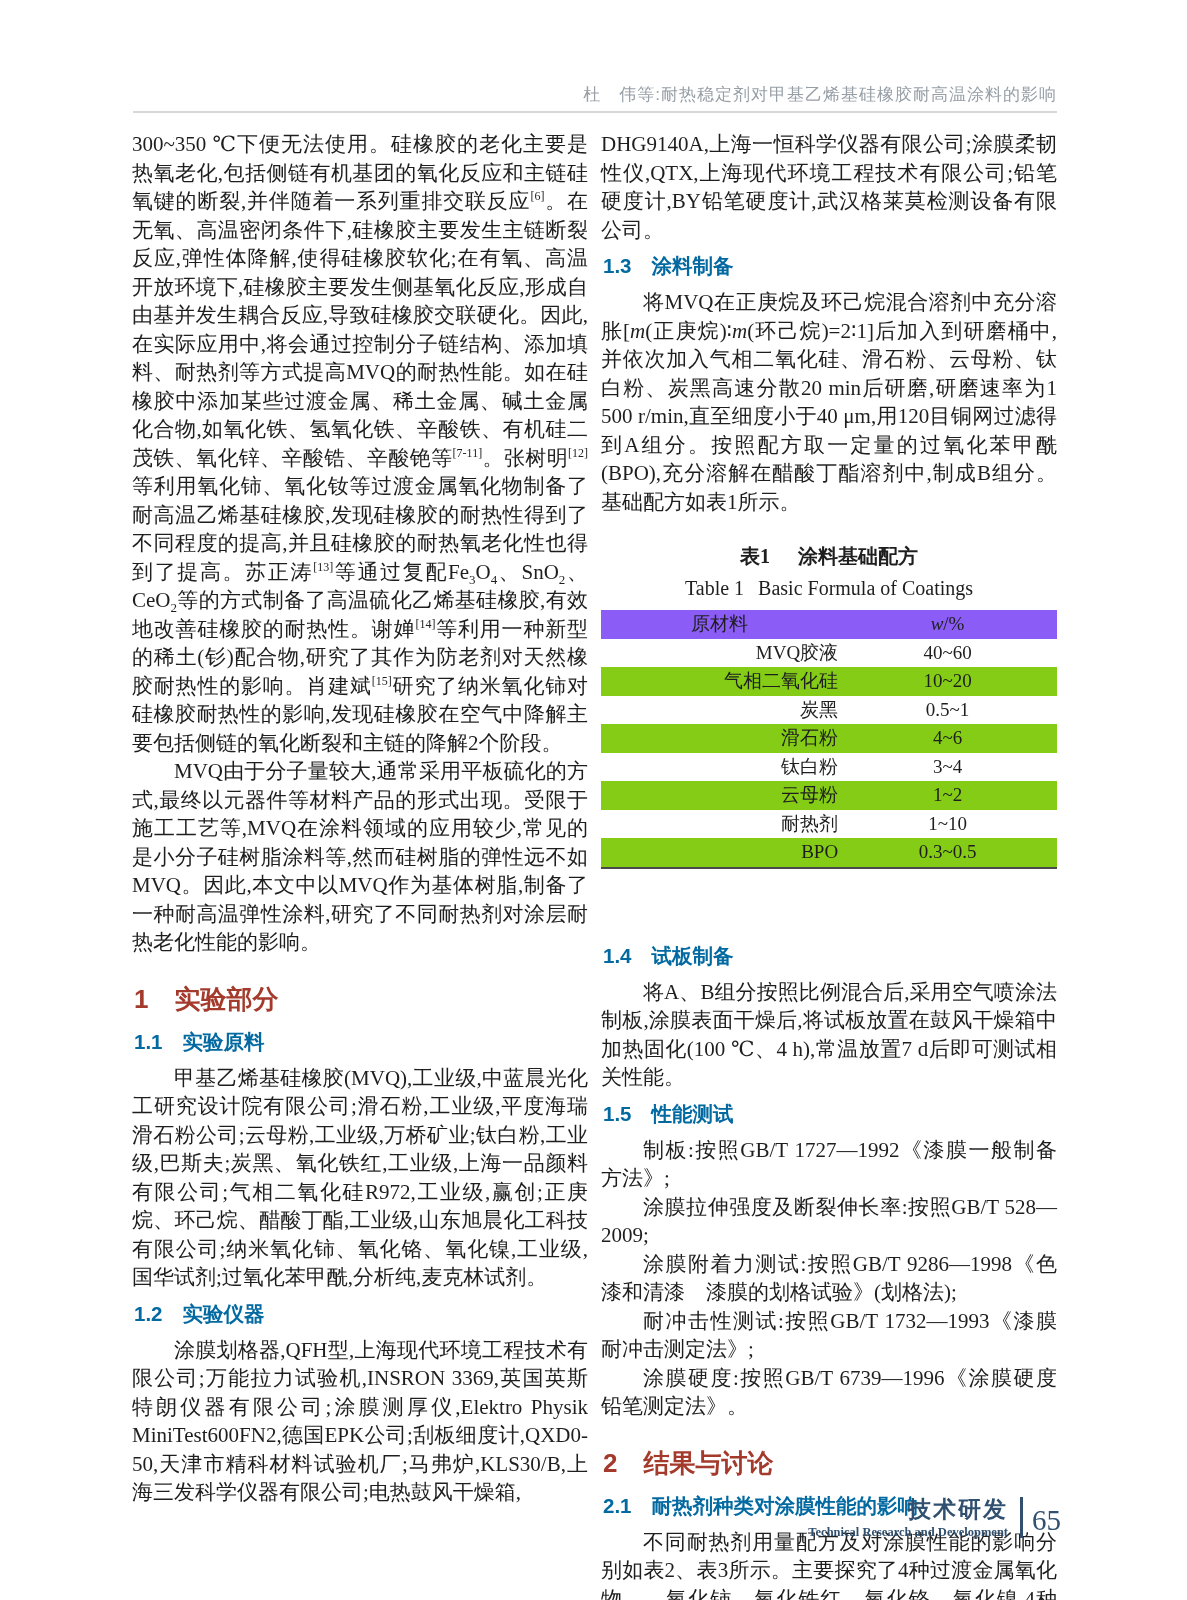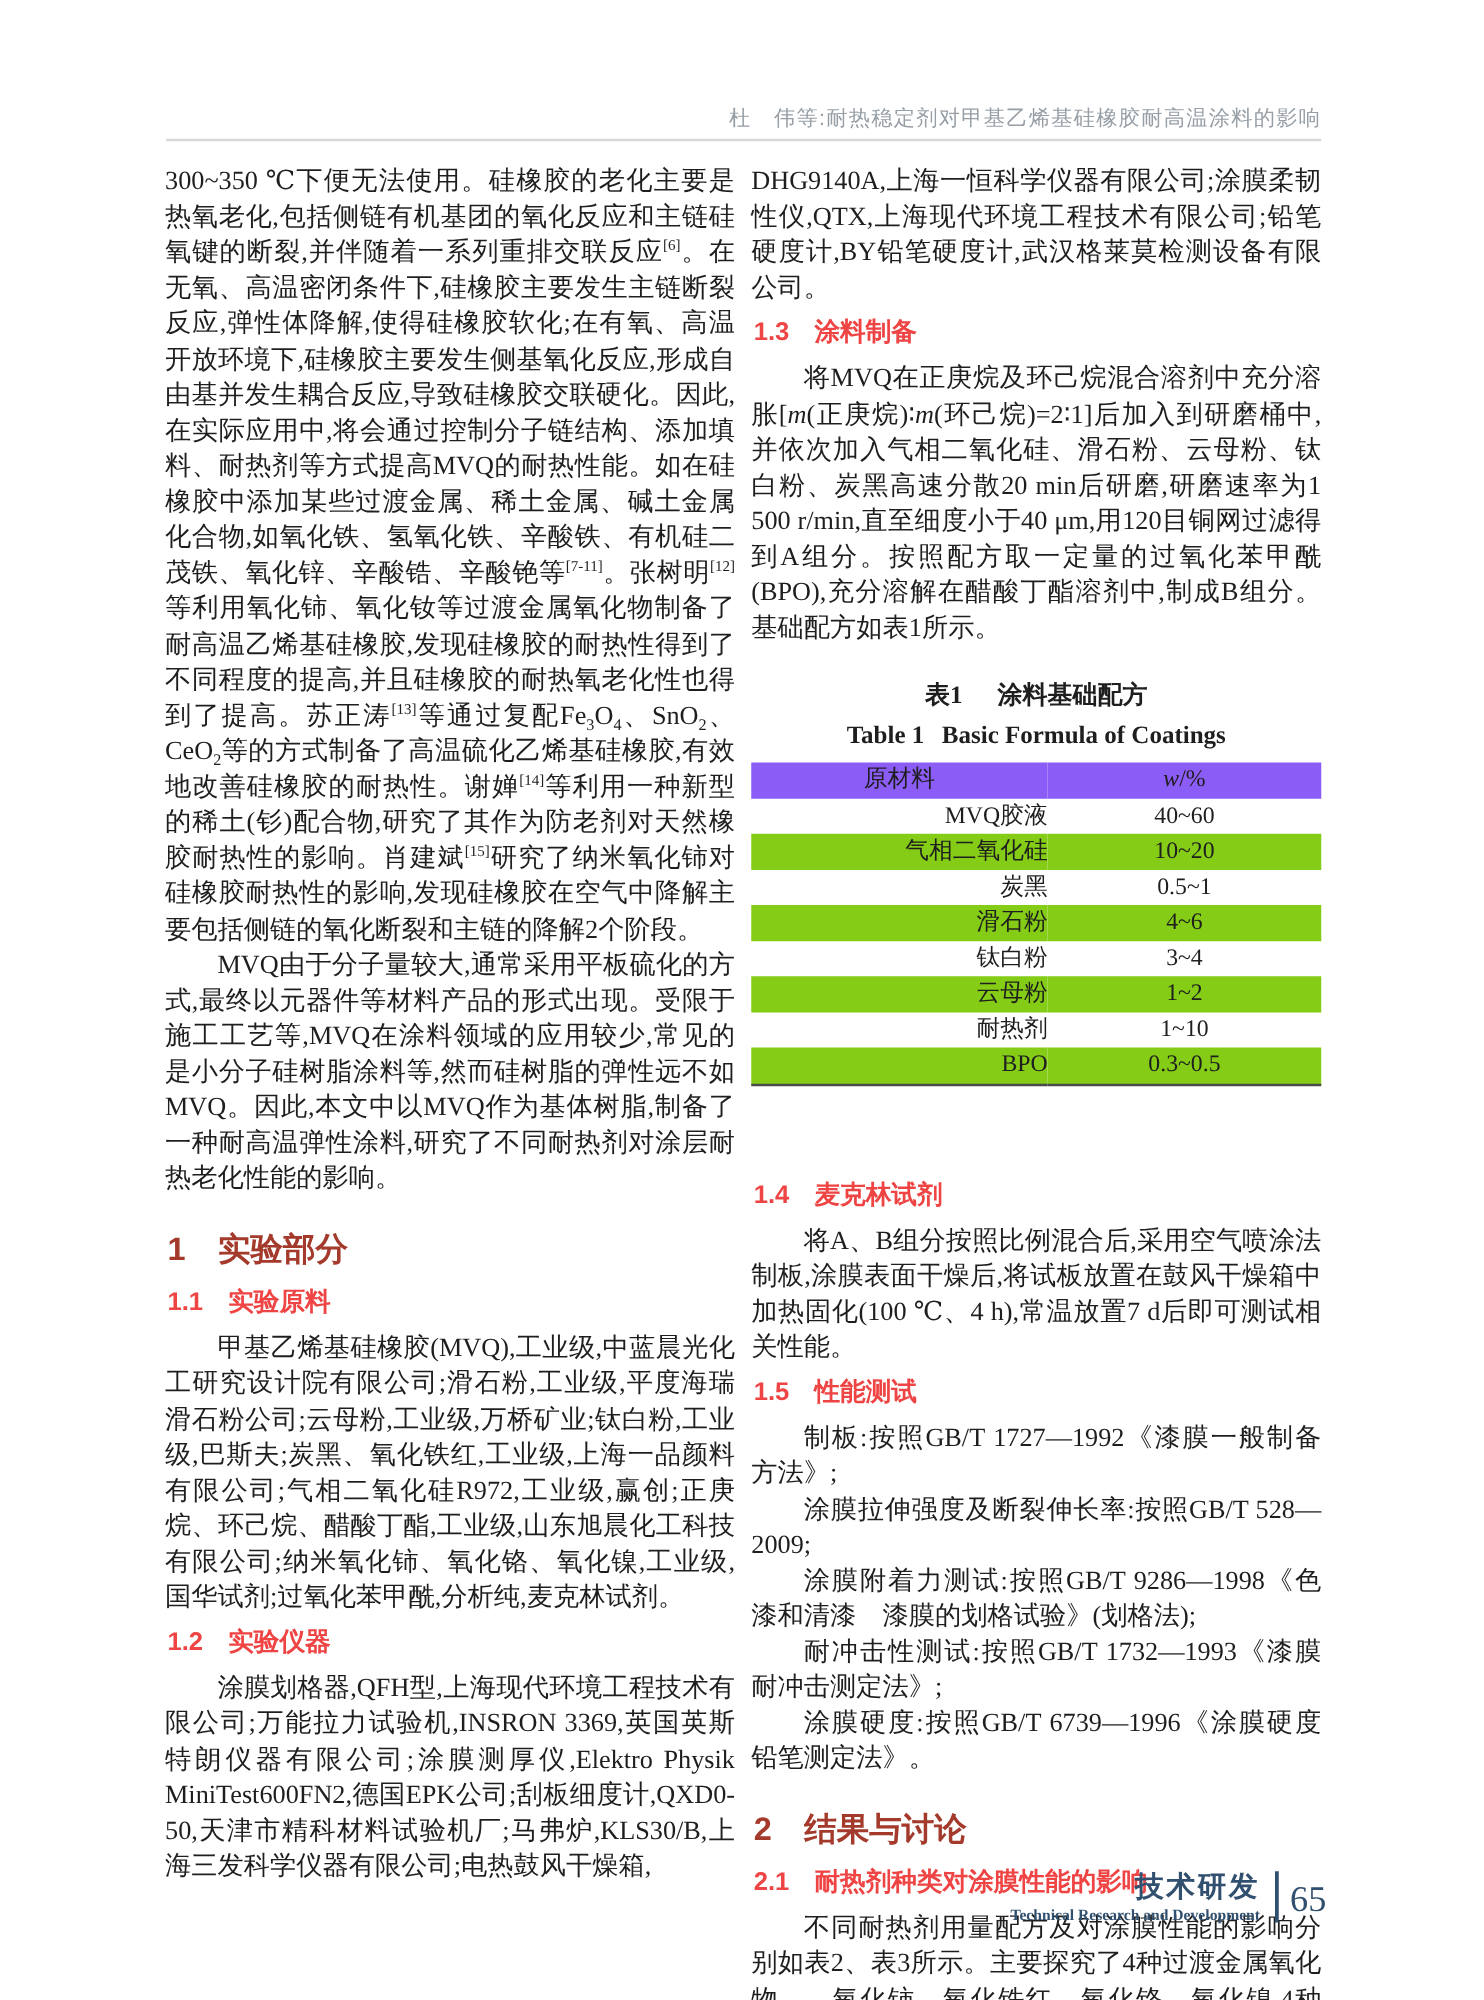--- a/index.html
+++ b/index.html
@@ -23,28 +23,28 @@
   sup{font-size:12px;line-height:0;}
   sub{font-size:13px;line-height:0;}
 
   .sec{
     font-family:"Liberation Sans","DejaVu Sans",sans-serif;font-weight:bold;
     color:#a33a2b;font-size:26px;line-height:30px;margin:27px 0 15px 2px;text-indent:0;
   }
   .sec .sec-num{margin-right:26px;}
   .subsec{
     font-family:"Liberation Sans","DejaVu Sans",sans-serif;font-weight:bold;
-    color:#ef4444;font-size:20.5px;line-height:26px;margin:9px 0 9px 2px;text-indent:0;
+    color:#0369a1;font-size:20.5px;line-height:26px;margin:9px 0 9px 2px;text-indent:0;
   }
   .subsec .sec-num{margin-right:20px;}
 
   
   .tbl-caption-zh{text-align:center;font-weight:bold;font-size:20px;margin-top:26px;text-indent:0;}
   .tbl-caption-zh .cap-label{margin-right:28px;}
-  .tbl-caption-en{text-align:center;font-weight:bold;font-size:20px;margin-top:3px;text-indent:0;
+  .tbl-caption-en{text-align:center;font-weight:normal;font-size:20px;margin-top:3px;text-indent:0;
     font-family:"Liberation Serif","DejaVu Serif",serif;}
   .tbl-caption-en .cap-label{margin-right:14px;}
   table.formula{width:100%;border-collapse:collapse;margin-top:8px;font-size:19px;border-bottom:2px solid #4a4a4a;}
   table.formula th,table.formula td{padding:0;height:27px;font-weight:normal;}
   table.formula th{background:#8b5cf6;text-align:center;}
   table.formula td.material{padding-left:69px;text-align:right;width:52%;}
   table.formula td.value{text-align:center;}
   table.formula tr.alt td{background:#84cc16;}
   .after-table{margin-top:74px;}
 
@@ -128,21 +128,21 @@
         <td class="value">1~10</td>
       </tr>
       <tr class="alt">
         <td class="material">BPO</td>
         <td class="value">0.3~0.5</td>
       </tr>
     </tbody>
   </table>
 
   <div class="subsec after-table">
-    <span class="sec-num">1.4</span><span>麦克林试剂</span>
+    <span class="sec-num">1.4</span><span>试板制备</span>
   </div>
   <p>将A、B组分按照比例混合后,采用空气喷涂法制板,涂膜表面干燥后,将试板放置在鼓风干燥箱中加热固化(100 ℃、4 h),常温放置7 d后即可测试相关性能。</p>
   <div class="subsec">
     <span class="sec-num">1.5</span><span>性能测试</span>
   </div>
   <p>制板:按照GB/T 1727—1992《漆膜一般制备方法》;</p>
   <p>涂膜拉伸强度及断裂伸长率:按照GB/T 528—2009;</p>
   <p>涂膜附着力测试:按照GB/T 9286—1998《色漆和清漆　漆膜的划格试验》(划格法);</p>
   <p>耐冲击性测试:按照GB/T 1732—1993《漆膜耐冲击测定法》;</p>
   <p>涂膜硬度:按照GB/T 6739—1996《涂膜硬度铅笔测定法》。</p>

